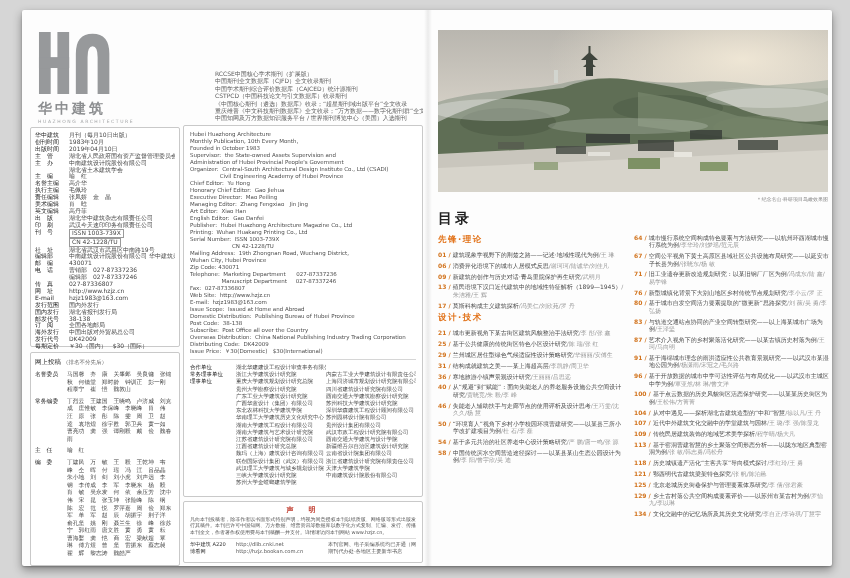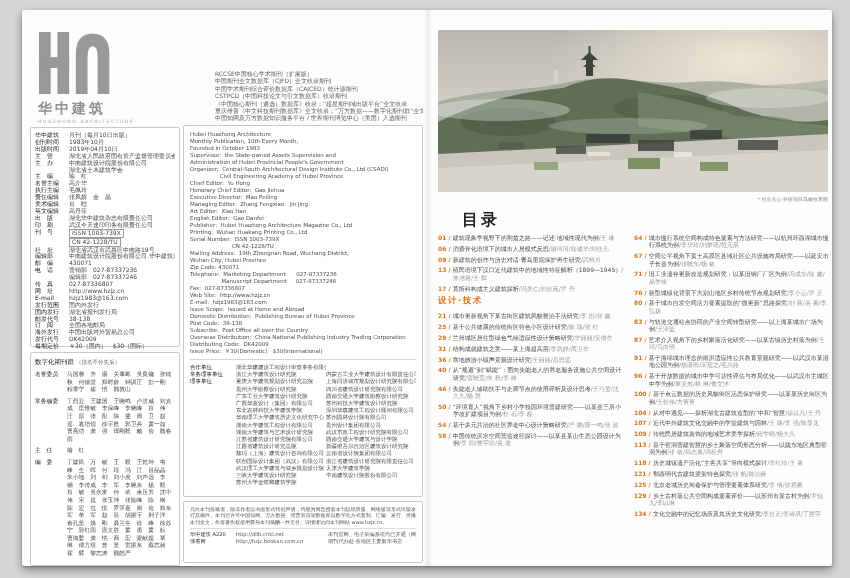--- a/index.html
+++ b/index.html
@@ -38,21 +38,21 @@
   .stitle{text-align:center;color:#c0392b;font-weight:bold;font-size:7px;letter-spacing:4px;}
   .sbody{font-size:5px;line-height:6.4px;color:#555;text-align:justify;margin-top:1px;}
   .sfdiv{border:none;border-top:1px solid #ddd;margin:3px 0 2px;}
   .sfrow{display:flex;font-size:5.2px;line-height:7px;color:#555;}
   .sfa{flex:0 0 46px;color:#333;}
   .sfb{flex:0 0 92px;}
   .sfc{flex:1;white-space:nowrap;overflow:hidden;}
   
   .photo{position:absolute;left:416px;top:20px;width:390px;height:162px;overflow:hidden;background:#cfccc4;}
   .caption{position:absolute;left:596px;top:186px;width:210px;text-align:right;font-size:5px;color:#8a8a8a;}
-  .toc-title{position:absolute;left:440px;top:200px;font-size:16px;font-weight:bold;color:#222;letter-spacing:3px;}
+  .toc-title{position:absolute;left:416px;top:200px;font-size:14px;font-weight:bold;color:#222;letter-spacing:3px;}
   .toc-col{position:absolute;top:224px;}
   #tocL{left:416px;width:186px;}
   #tocR{left:612px;width:196px;}
   .sec{color:#e2741c;font-weight:bold;font-size:8.5px;letter-spacing:1.5px;margin:0 0 5px 0;}
   .secgap{}
   .e{font-size:6px;line-height:7.4px;color:#4a4a4a;margin-bottom:3.4px;padding-left:15px;text-indent:-15px;}
   .e .p{color:#d2741e;font-weight:bold;}
   .e .a{color:#979797;}
 </style>
 </head>
@@ -208,21 +208,21 @@
           <span class="cv">DK42009</span>
         </div>
         <div class="crow">
           <span class="cl">每期定价</span>
           <span class="cv">￥30（国内）　$30（国际）</span>
         </div>
       </div>
 
     <div class="box" id="boardbox">
       <div class="btitle">
-        <span>数字化期刊群</span>
+        <span>网上投稿</span>
         <span class="note">（排名不分先后）</span>
       </div>
       <div>
           <div class="brow">
             <span class="bl">名誉委员</span>
             <span class="bv">马国馨　齐　康　关肇邺　吴良镛　张锦秋　何镜堂　郑时龄　钟训正　彭一刚　程泰宁　崔　愷　魏敦山</span>
           </div>
           <div class="brow">
             <span class="bl">常务编委</span>
             <span class="bv">丁烈云　王建国　王晓鸣　卢济威　刘克成　庄惟敏　李保峰　李晓峰　肖　伟　汪　原　张　彤　陈　雯　周　卫　赵　逵　袁培煌　徐宇甦　郭卫兵　黄一如　曹亮功　龚　强　谭刚毅　戴　俭　魏春雨</span>
@@ -357,20 +357,21 @@
           </div>
           <div class="prow">
             <span class="pl"></span>
             <span class="pc">苏州大学金螳螂建筑学院</span>
             <span class="pc"></span>
           </div>
         </div>
     </div>
 
     <div class="box" id="stmtbox">
+      <div class="stitle">声　明</div>
       <div class="sbody">凡向本刊投稿者，除非作者以书面形式特别声明，均视为同意授权本刊以纸质版、网络版等形式出版发行其稿件。本刊已许可中国知网、万方数据、维普资讯等数据库以数字化方式复制、汇编、发行、传播本刊全文，作者著作权使用费与本刊稿酬一并支付。详情请访问本刊网站 www.hzjz.cn。</div>
       <hr class="sfdiv">
       <div>
           <div class="sfrow">
             <span class="sfa">华中建筑 A220</span>
             <span class="sfb">http://dlib.cnki.net</span>
             <span class="sfc">本刊官网、电子采编系统均已开通（网上投稿，请勿邮寄！）</span>
           </div>
           <div class="sfrow">
             <span class="sfa">博看网</span>
@@ -422,20 +423,21 @@
         <rect x="150" y="122" width="22" height="4" fill="#e3e1da"></rect>
         <ellipse cx="62" cy="80" rx="70" ry="11" fill="#ffffff" opacity="0.30"></ellipse>
         <ellipse cx="330" cy="68" rx="62" ry="10" fill="#ffffff" opacity="0.28"></ellipse>
         <ellipse cx="190" cy="96" rx="80" ry="8" fill="#ffffff" opacity="0.18"></ellipse>
       </svg>
     </div>
     <div class="caption">＊纪念名山·科研项目鸟瞰效果图</div>
 
     <div class="toc-title">目录</div>
     <div class="toc-col" id="tocL">
+        <div class="sec">先锋·理论</div>
         <div class="e"><span class="p">01 / </span><span class="t">建筑现象学视野下的荆楚之路——记述·地域性现代为例</span><span class="a">/王 琳</span></div>
         <div class="e"><span class="p">06 / </span><span class="t">消费异化语境下的城市人居模式反思</span><span class="a">/谢珂珂/陆诚华/刘佳凡</span></div>
         <div class="e"><span class="p">09 / </span><span class="t">新建筑的创作与历史对话·青岛里院保护再生研究</span><span class="a">/武明月</span></div>
         <div class="e"><span class="p">13 / </span><span class="t">殖民语境下汉口近代建筑中的地域性特征解析（1899—1945）</span><span class="a">/朱洁雅/王 辉</span></div>
         <div class="e"><span class="p">17 / </span><span class="t">莫斯科构成主义建筑探析</span><span class="a">/冯美仁/刘欣苑/罗 丹</span></div>
         <div class="sec secgap">设计·技术</div>
         <div class="e"><span class="p">21 / </span><span class="t">城市更新视角下某古街区建筑风貌整治手法研究</span><span class="a">/李 彤/张 鑫</span></div>
         <div class="e"><span class="p">25 / </span><span class="t">基于公共健康的传统街区特色小区设计研究</span><span class="a">/陈 瑞/张 红</span></div>
         <div class="e"><span class="p">29 / </span><span class="t">兰州城区居住型绿色气候适应性设计策略研究</span><span class="a">/华丽丽/安傅生</span></div>
         <div class="e"><span class="p">31 / </span><span class="t">结构成就建筑之美——某上海超高层</span><span class="a">/李凯静/周卫华</span></div>

